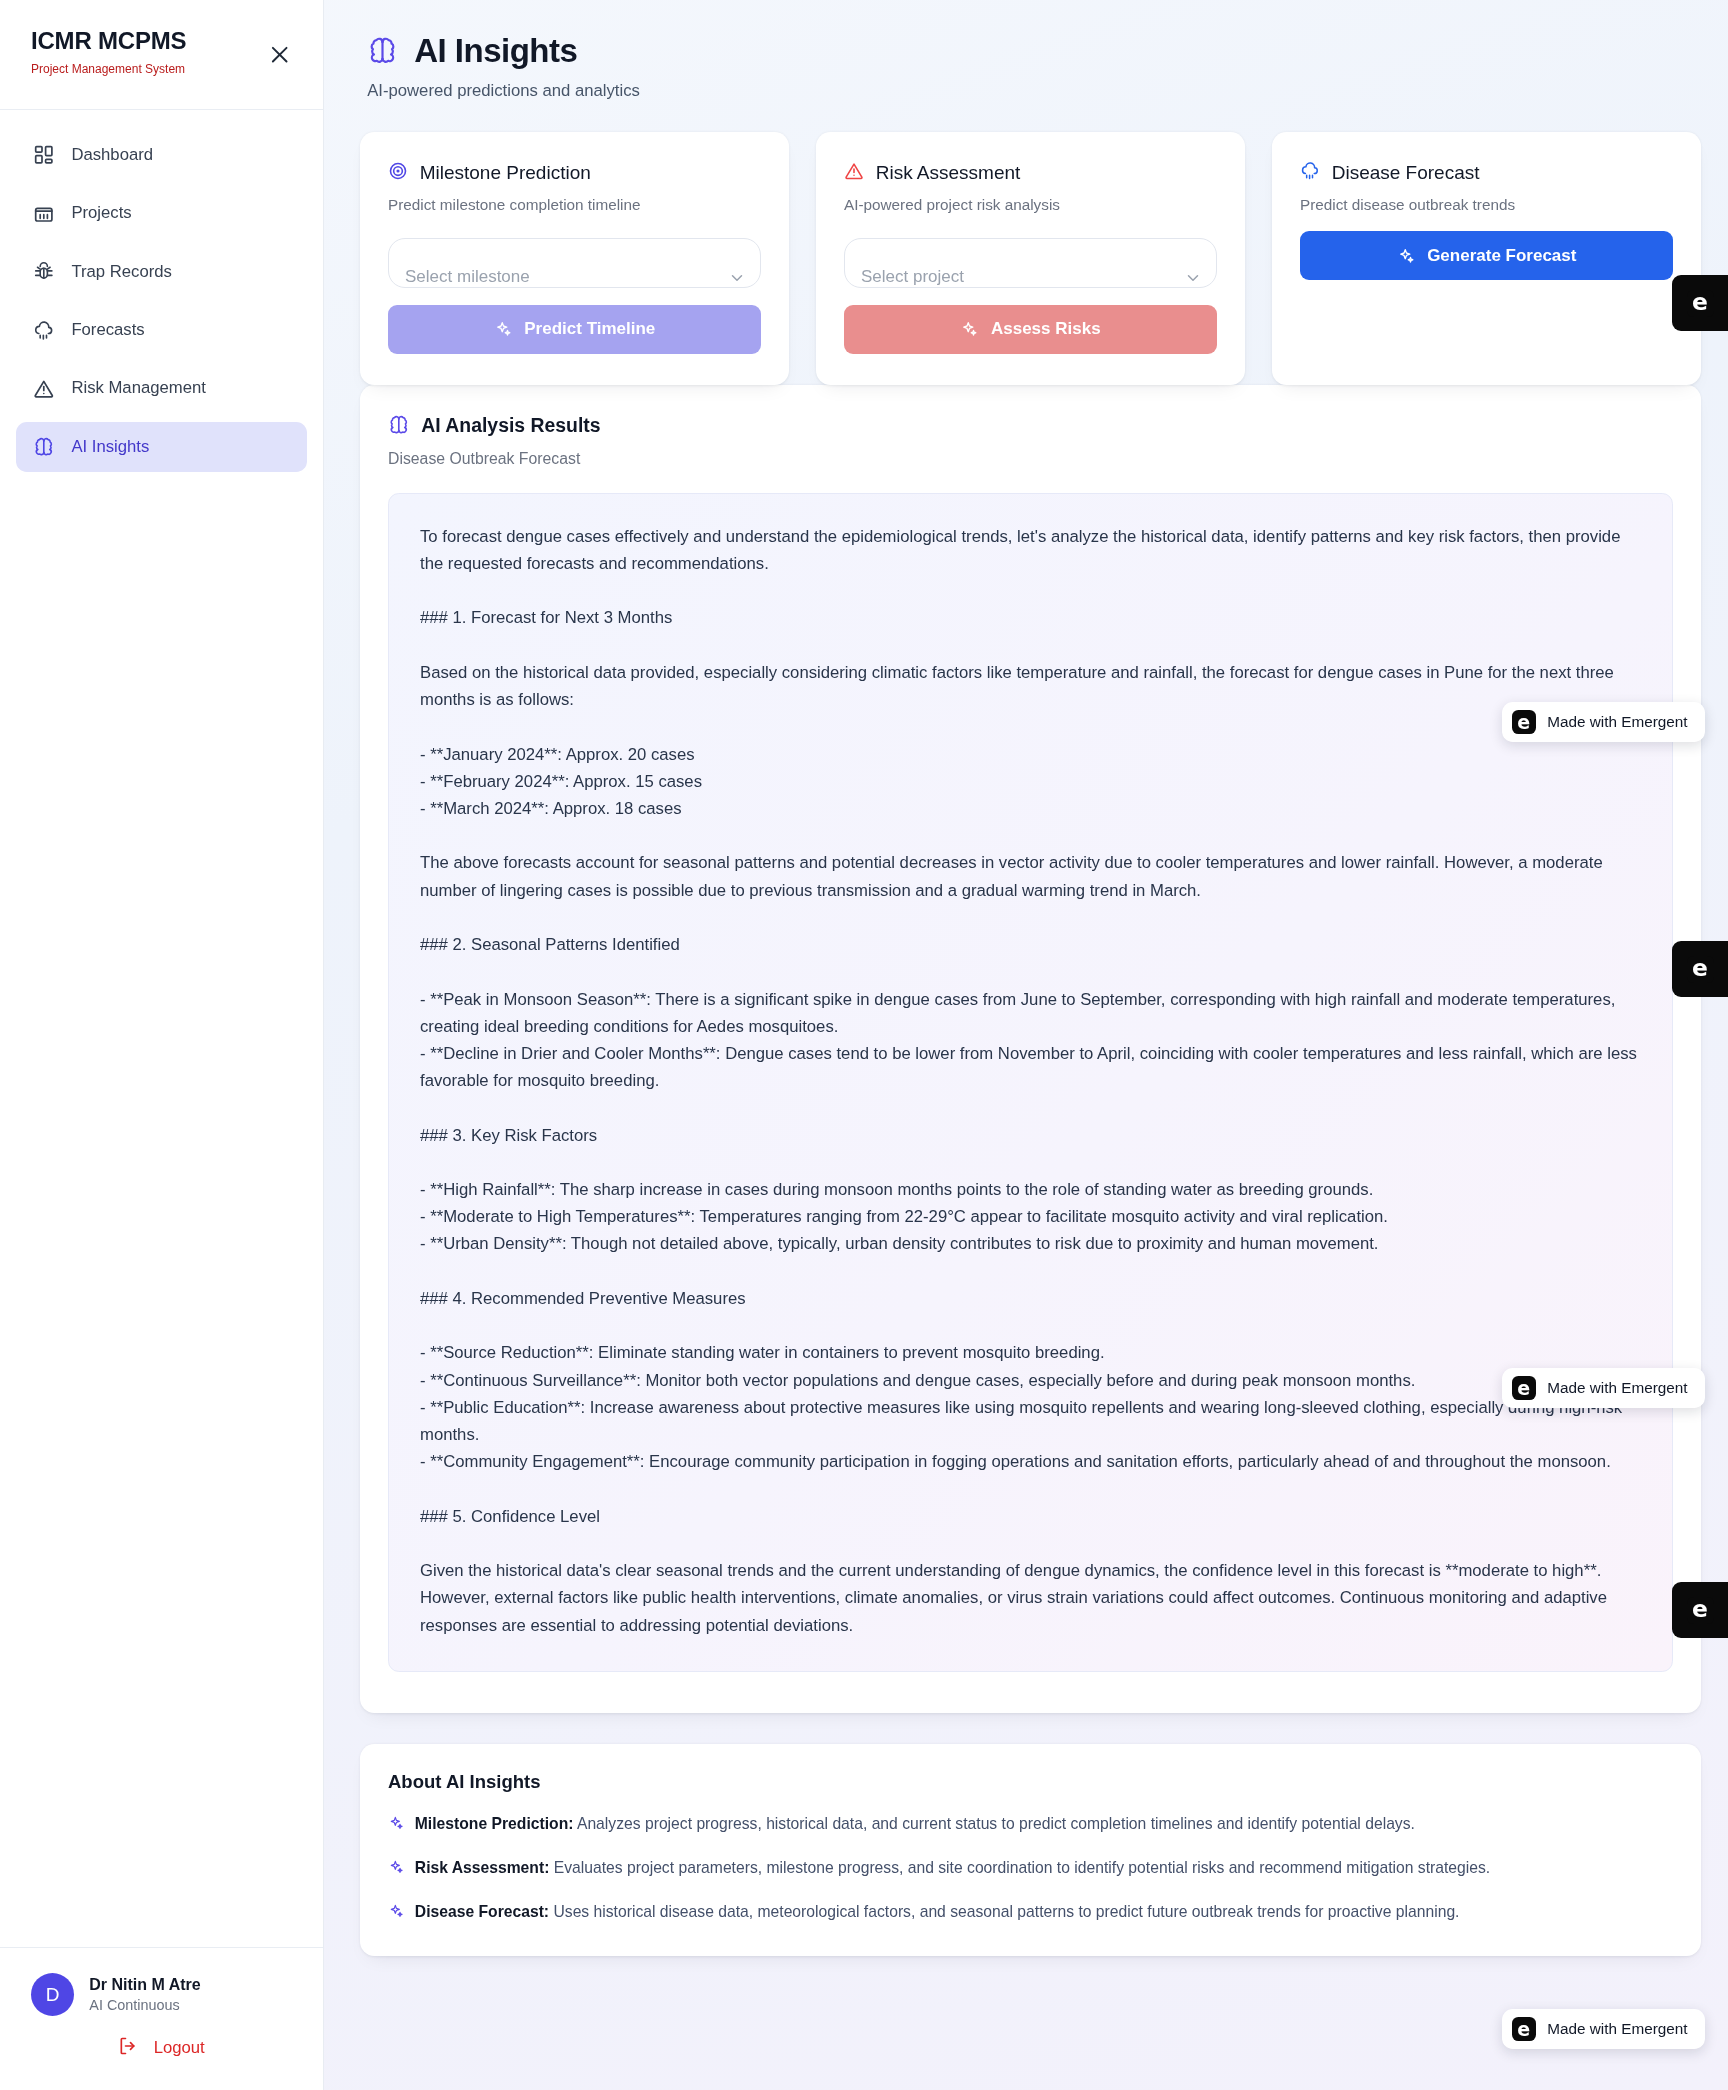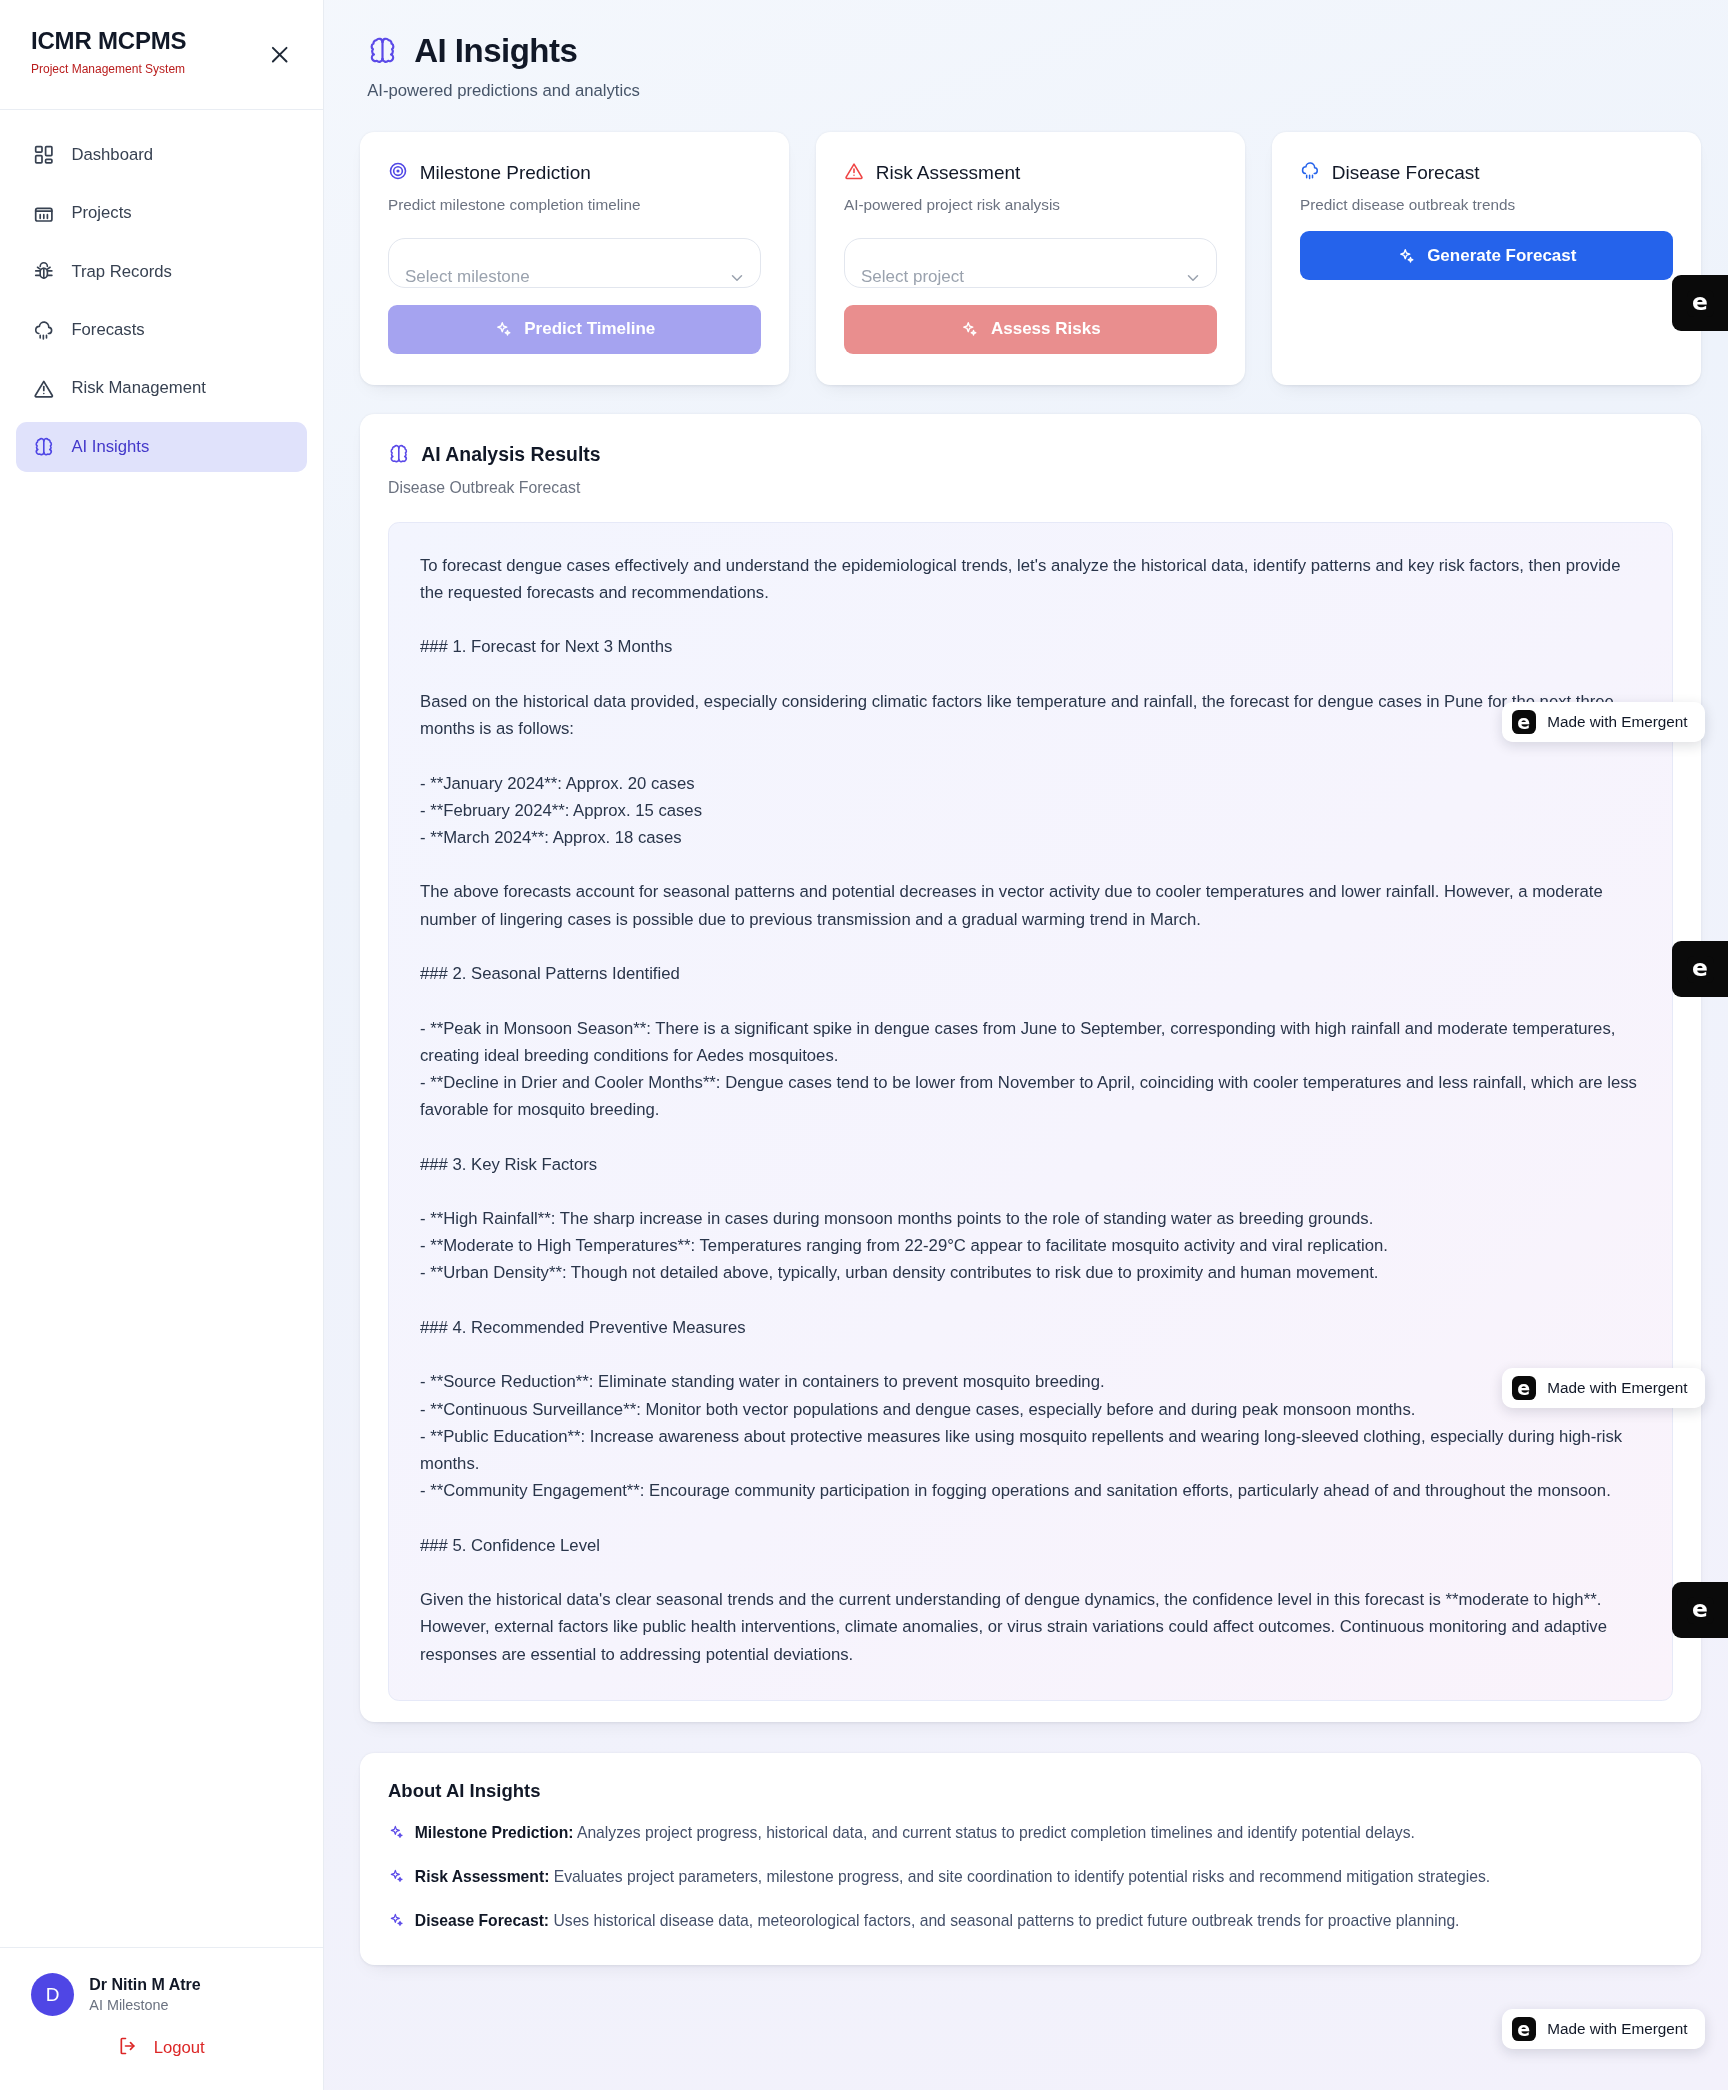--- a/index.html
+++ b/index.html
@@ -177,24 +177,23 @@
     font-size: 17px;
     font-weight: bold;
     cursor: pointer;
     border: none;
     width: 100%;
   }
   .cta .spark { display:flex; }
 
   
   .panel {
-    margin-top: 29px;
     background: #ffffff;
     border-radius: 14.4px;
-    padding: 29px 28px 21px 28px;
+    padding: 29px 28px 41px 28px;
     box-shadow: 0 0.9px 2.7px rgba(16,24,40,.07), 0 9px 20px -10.8px rgba(16,24,40,.10);
   }
   .panel-title-row { display:flex; align-items:center; gap: 11.7px; }
   .panel-title { font-size: 19.4px; font-weight: bold; color: #111827; }
   .panel-sub { margin-top: 11.7px; font-size: 15.8px; color: #6b7280; }
 
   .result-box {
     margin-top: 25px;
     background: linear-gradient(135deg, #f3f5fe 0%, #f6f4fd 55%, #faf3fb 100%);
     border: 0.9px solid #e6e9f8;
@@ -363,21 +362,21 @@
 
     </nav>
 
     <div class="sidebar-spacer"></div>
 
     <div class="user-block">
       <div class="user-row">
         <div class="avatar">D</div>
         <div>
           <div class="user-name">Dr Nitin M Atre</div>
-          <div class="user-role">AI Milestone</div>
+          <div class="user-role">AI Continuous</div>
         </div>
       </div>
       <div class="logout-row">
         <span>
           <svg width="20" height="20" viewBox="0 0 24 24" fill="none" stroke="#dc2626" stroke-width="2" stroke-linecap="round" stroke-linejoin="round">
               <path d="M9 3H5a1 1 0 0 0-1 1v16a1 1 0 0 0 1 1h4"></path>
               <path d="M15 16l4-4-4-4"></path>
               <path d="M19 12H9"></path>
             </svg>
         </span>

